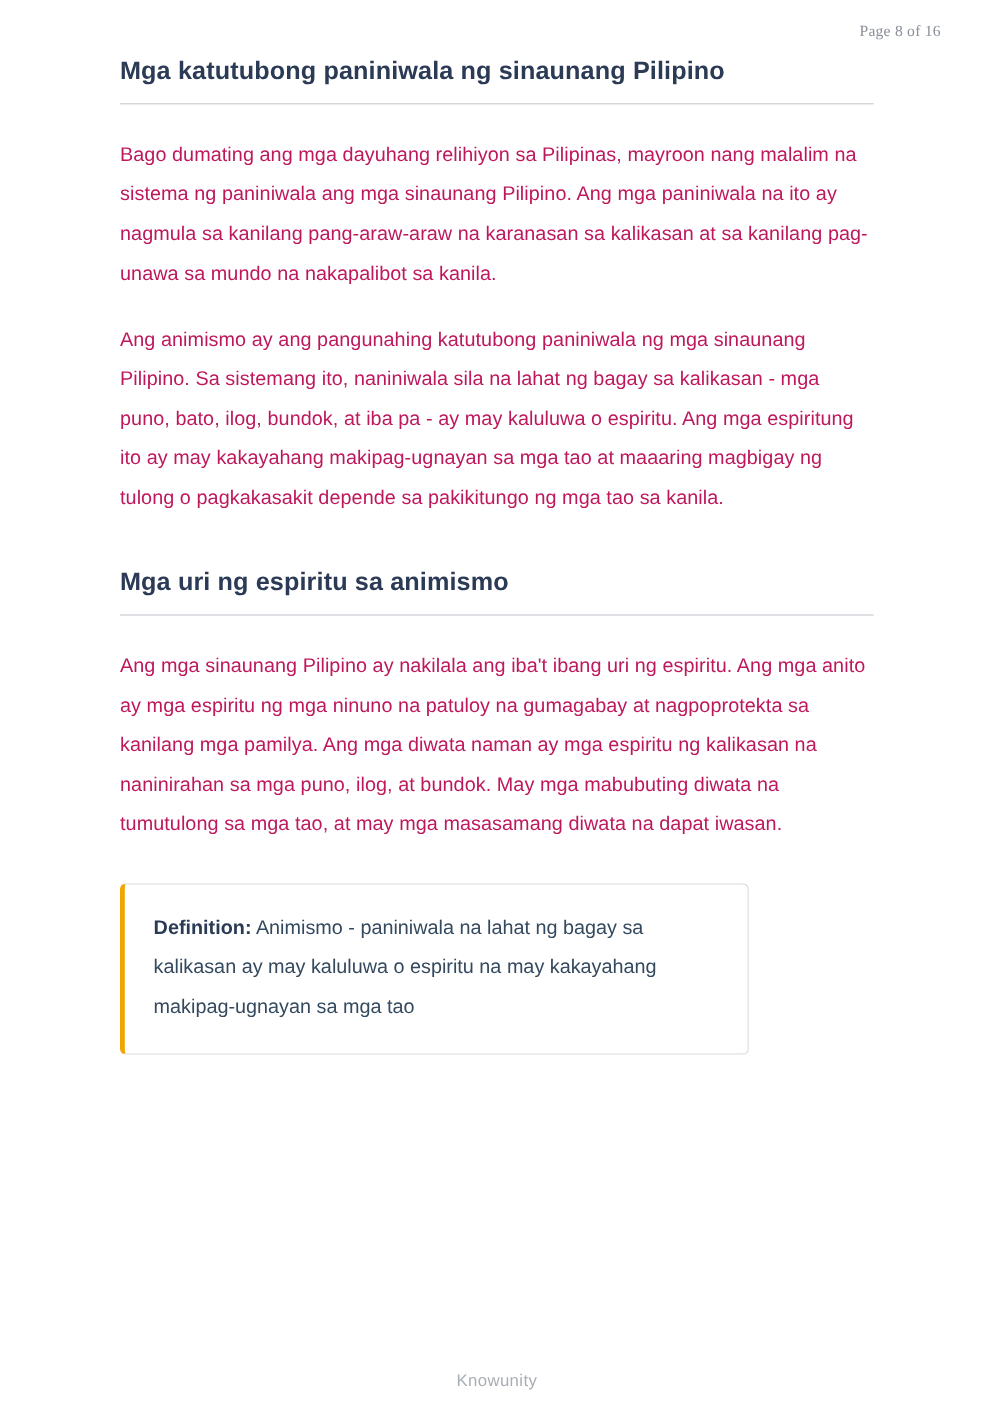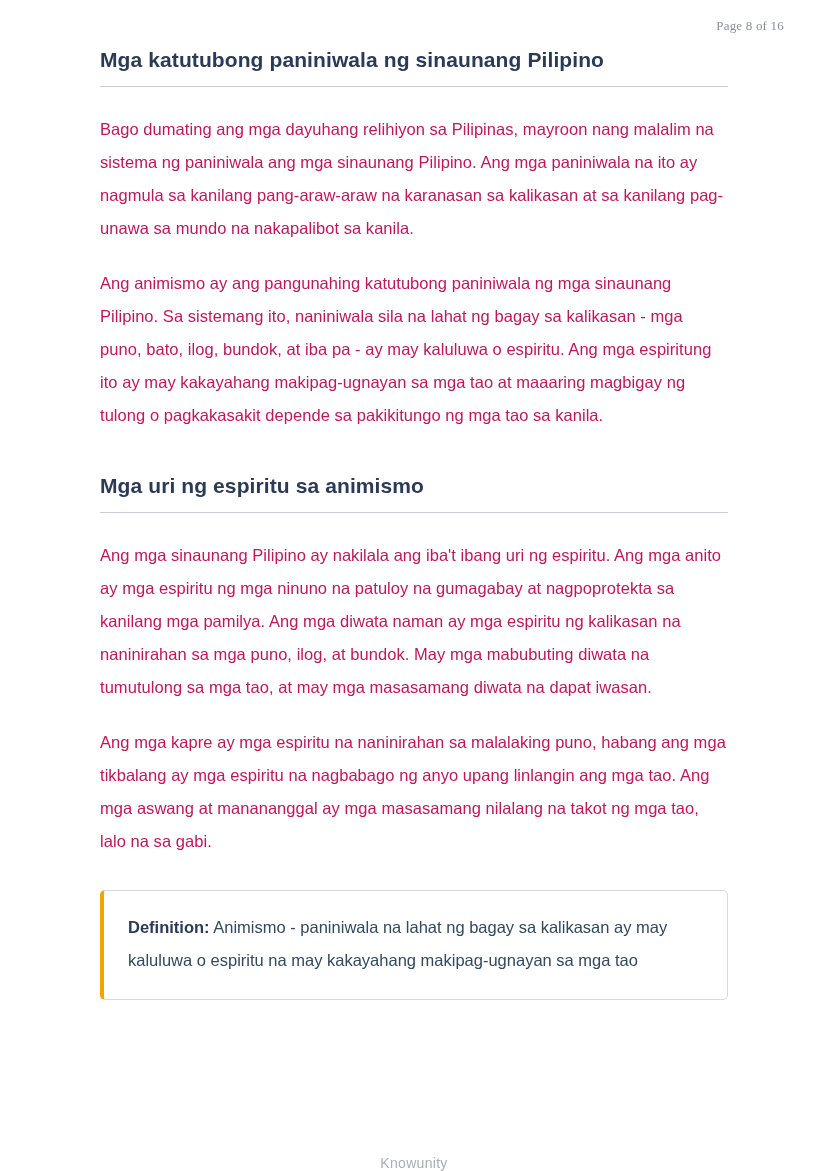--- a/index.html
+++ b/index.html
@@ -60,35 +60,35 @@
   .section-gap {
     height: 20px;
   }
   .definition-box {
     margin-top: 32px;
     border: 1px solid #d6d9de;
     border-left: 4px solid #f0a500;
     border-radius: 5px;
     padding: 20px 24px 22px 24px;
     box-sizing: border-box;
-    width: 628px;
+    width: 524px;
   }
   .definition-box p {
     margin: 0;
     font-size: 16.5px;
     line-height: 33px;
     color: #34495e;
   }
   .definition-label {
     font-weight: bold;
     color: #2b3a55;
   }
   .footer {
     position: absolute;
-    bottom: 0;
+    bottom: 13px;
     left: 0;
     width: 828px;
     text-align: center;
     font-size: 14px;
     color: #a9adb4;
     letter-spacing: 0.3px;
   }
 </style>
 </head>
 <body>
@@ -102,21 +102,20 @@
     <h2 class="section-title">Mga katutubong paniniwala ng sinaunang Pilipino</h2>
     <hr class="rule">
     <p class="para">Bago dumating ang mga dayuhang relihiyon sa Pilipinas, mayroon nang malalim na sistema ng paniniwala ang mga sinaunang Pilipino. Ang mga paniniwala na ito ay nagmula sa kanilang pang-araw-araw na karanasan sa kalikasan at sa kanilang pag-unawa sa mundo na nakapalibot sa kanila.</p>
     <p class="para">Ang animismo ay ang pangunahing katutubong paniniwala ng mga sinaunang Pilipino. Sa sistemang ito, naniniwala sila na lahat ng bagay sa kalikasan - mga puno, bato, ilog, bundok, at iba pa - ay may kaluluwa o espiritu. Ang mga espiritung ito ay may kakayahang makipag-ugnayan sa mga tao at maaaring magbigay ng tulong o pagkakasakit depende sa pakikitungo ng mga tao sa kanila.</p>
 
     <div class="section-gap"></div>
 
     <h2 class="section-title">Mga uri ng espiritu sa animismo</h2>
     <hr class="rule">
     <p class="para">Ang mga sinaunang Pilipino ay nakilala ang iba't ibang uri ng espiritu. Ang mga anito ay mga espiritu ng mga ninuno na patuloy na gumagabay at nagpoprotekta sa kanilang mga pamilya. Ang mga diwata naman ay mga espiritu ng kalikasan na naninirahan sa mga puno, ilog, at bundok. May mga mabubuting diwata na tumutulong sa mga tao, at may mga masasamang diwata na dapat iwasan.</p>
-    <p class="para">Ang mga kapre ay mga espiritu na naninirahan sa malalaking puno, habang ang mga tikbalang ay mga espiritu na nagbabago ng anyo upang linlangin ang mga tao. Ang mga aswang at manananggal ay mga masasamang nilalang na takot ng mga tao, lalo na sa gabi.</p>
 
     <div class="definition-box">
       <p><span class="definition-label">Definition:</span><span> Animismo - paniniwala na lahat ng bagay sa kalikasan ay may kaluluwa o espiritu na may kakayahang makipag-ugnayan sa mga tao</span></p>
     </div>
 
   </div>
 
   <div class="footer">Knowunity</div>
 
 </div>

